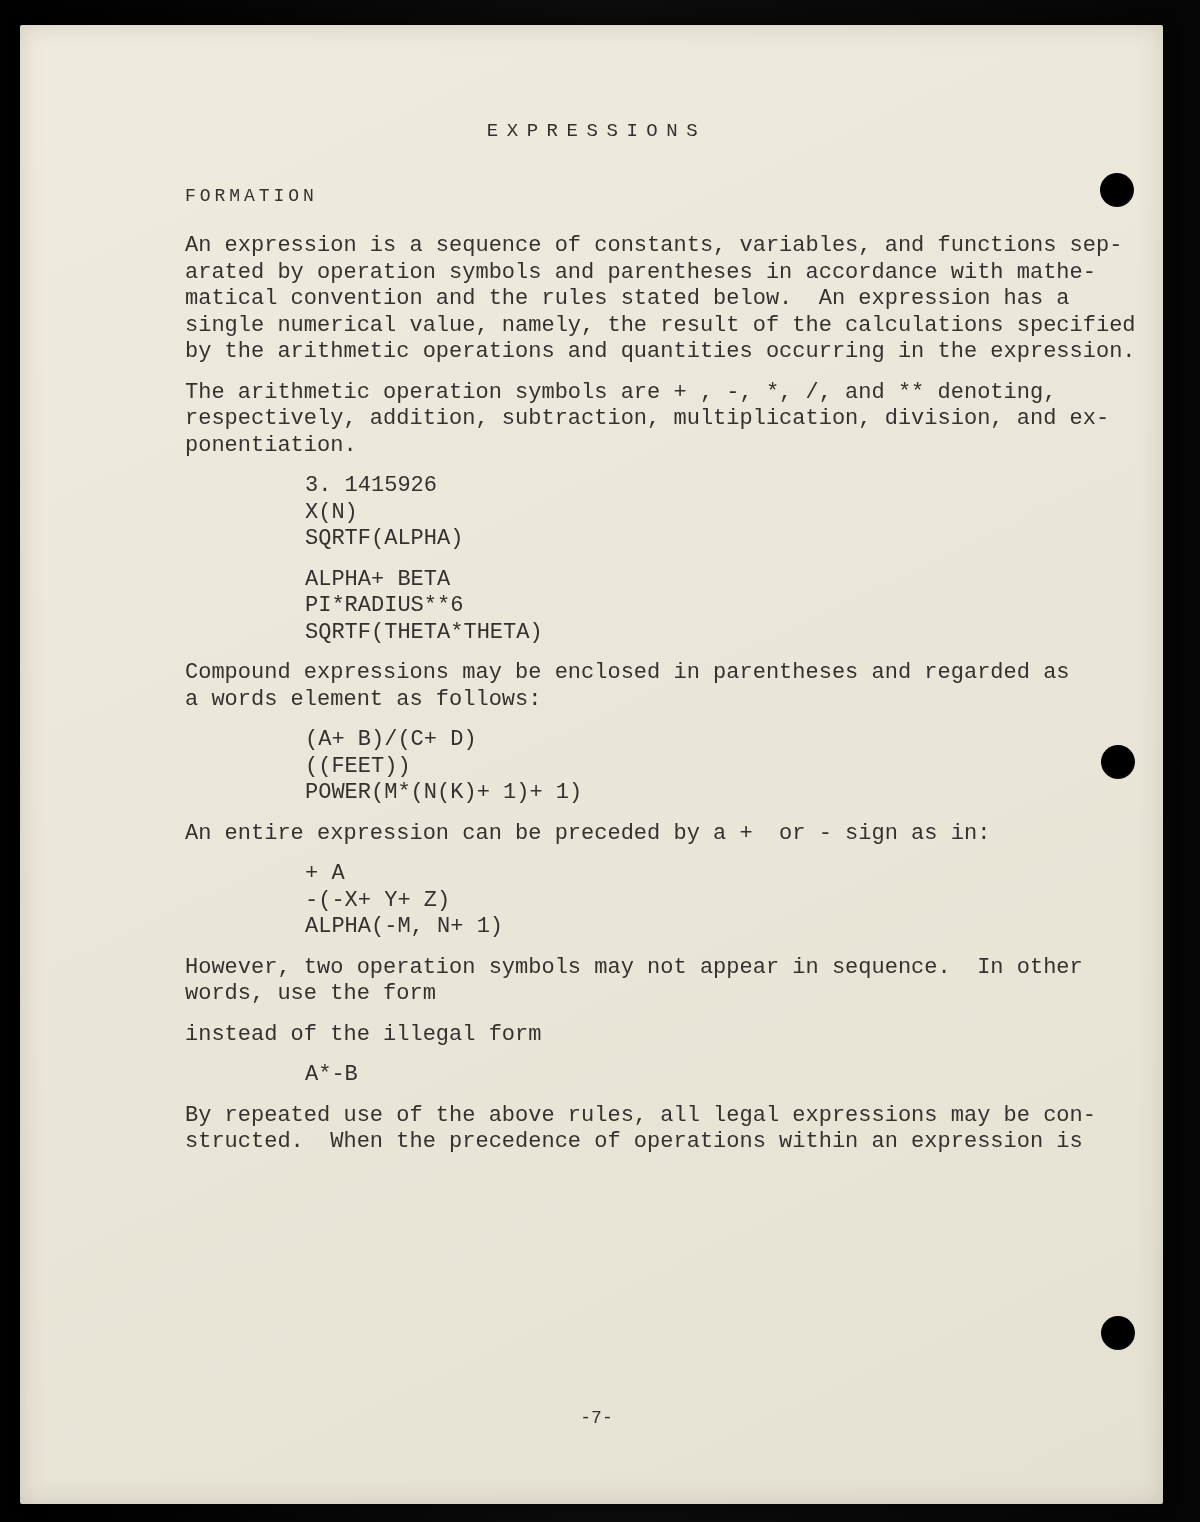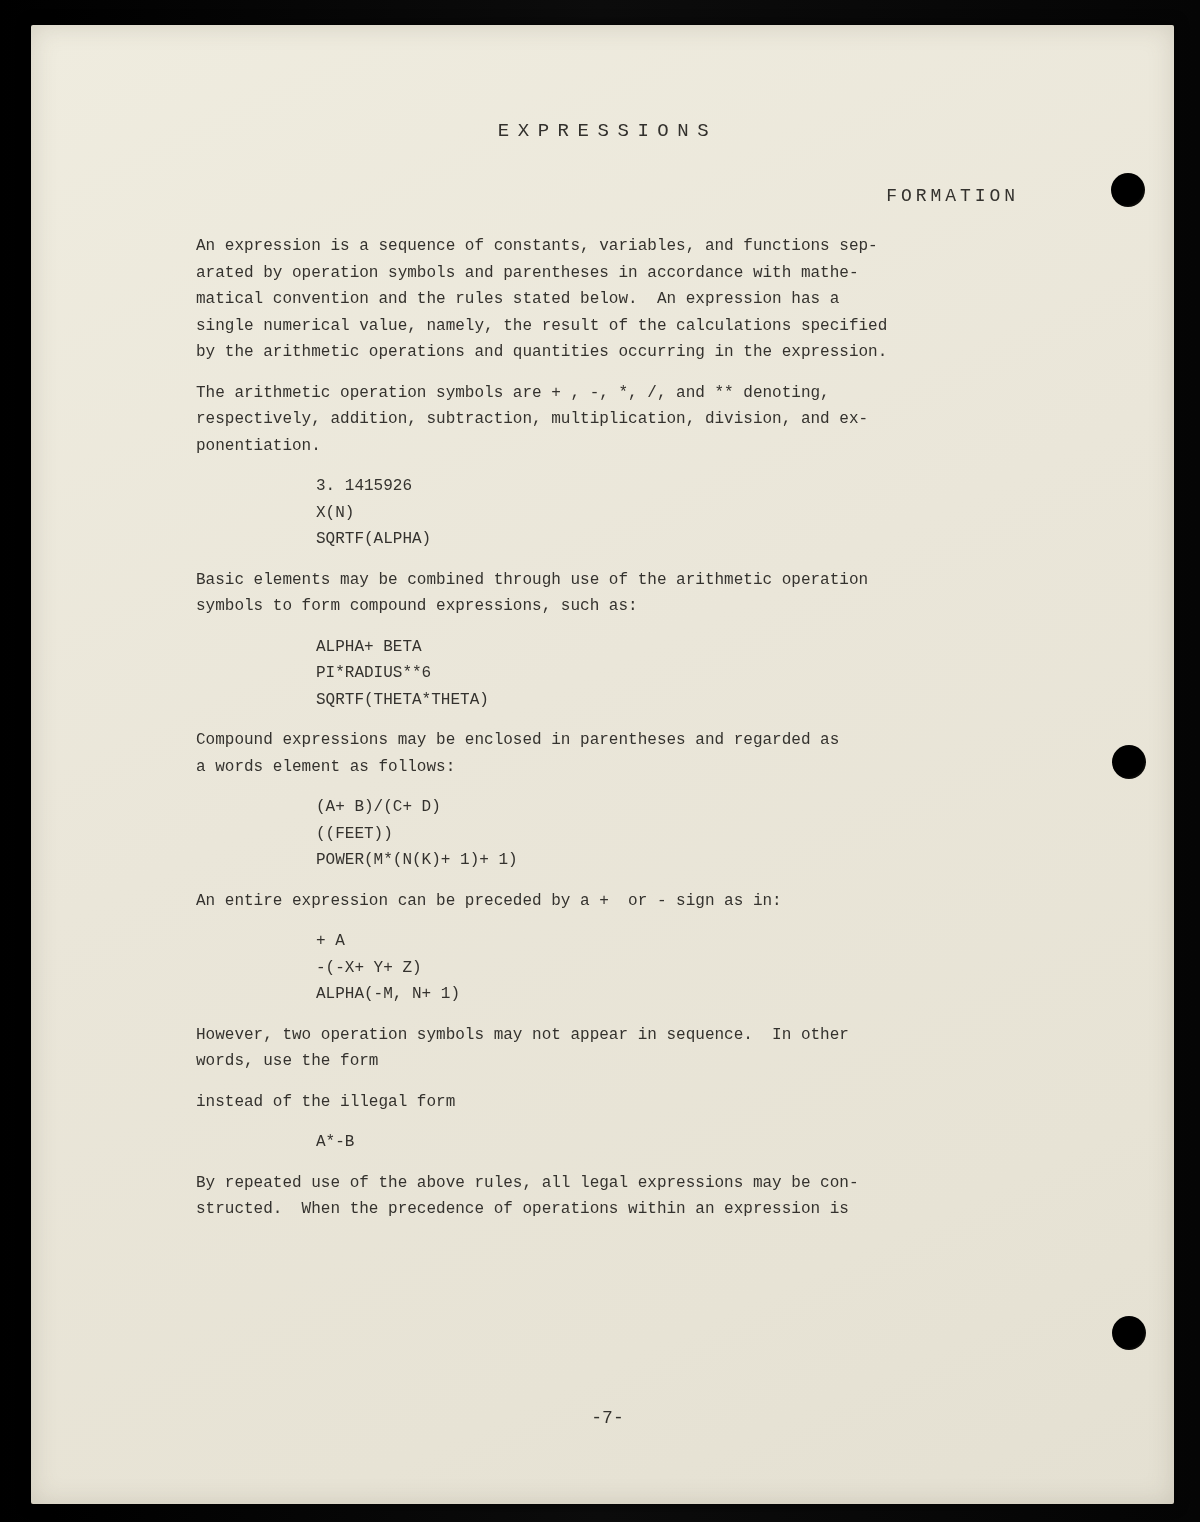--- a/index.html
+++ b/index.html
@@ -10,21 +10,21 @@
     font-family: "Liberation Mono", "DejaVu Sans Mono", monospace;
     overflow: hidden;
   }
   .scan-bg {
     position: absolute;
     inset: 0;
     background: linear-gradient(90deg, #000 0%, #0c0c0c 50%, #050505 100%);
   }
   .paper {
     position: absolute;
-    left: 31px;
+    left: 20px;
     top: 25px;
     width: 1143px;
     height: 1479px;
     background: linear-gradient(155deg, #efecdf 0%, #eae6d9 45%, #e7e3d5 80%, #e4e0d2 100%);
     border-radius: 2px;
     box-shadow: inset 0 0 26px rgba(90,80,60,0.18), 0 0 14px rgba(0,0,0,0.8);
   }
   .content {
     padding: 96px 155px 0 165px;
     color: #34322e;
@@ -35,26 +35,25 @@
     letter-spacing: 0.45em;
     text-align: center;
     margin-bottom: 42px;
     color: #33312d;
   }
   .section-heading {
     font-size: 18px;
     line-height: 26px;
     letter-spacing: 0.22em;
     margin-bottom: 24px;
-    text-align: right;
   }
   .para, .code {
     white-space: pre;
     font-family: "Liberation Mono", "DejaVu Sans Mono", monospace;
-    font-size: 16px;
+    font-size: 22px;
     line-height: 26.5px;
     color: #34322e;
   }
   .para { margin-bottom: 14px; }
   .code { margin: 14px 0 14px 120px; }
   .page-footer {
     position: absolute;
     left: 165px;
     right: 155px;
     top: 1383px;
@@ -87,22 +86,20 @@
 arated by operation symbols and parentheses in accordance with mathe-
 matical convention and the rules stated below.  An expression has a
 single numerical value, namely, the result of the calculations specified
 by the arithmetic operations and quantities occurring in the expression.</pre>
     <pre class="para">The arithmetic operation symbols are + , -, *, /, and ** denoting,
 respectively, addition, subtraction, multiplication, division, and ex-
 ponentiation.</pre>
     <pre class="code">3. 1415926
 X(N)
 SQRTF(ALPHA)</pre>
-    <pre class="para">Basic elements may be combined through use of the arithmetic operation
-symbols to form compound expressions, such as:</pre>
     <pre class="code">ALPHA+ BETA
 PI*RADIUS**6
 SQRTF(THETA*THETA)</pre>
     <pre class="para">Compound expressions may be enclosed in parentheses and regarded as
 a words element as follows:</pre>
     <pre class="code">(A+ B)/(C+ D)
 ((FEET))
 POWER(M*(N(K)+ 1)+ 1)</pre>
     <pre class="para">An entire expression can be preceded by a +  or - sign as in:</pre>
     <pre class="code">+ A

